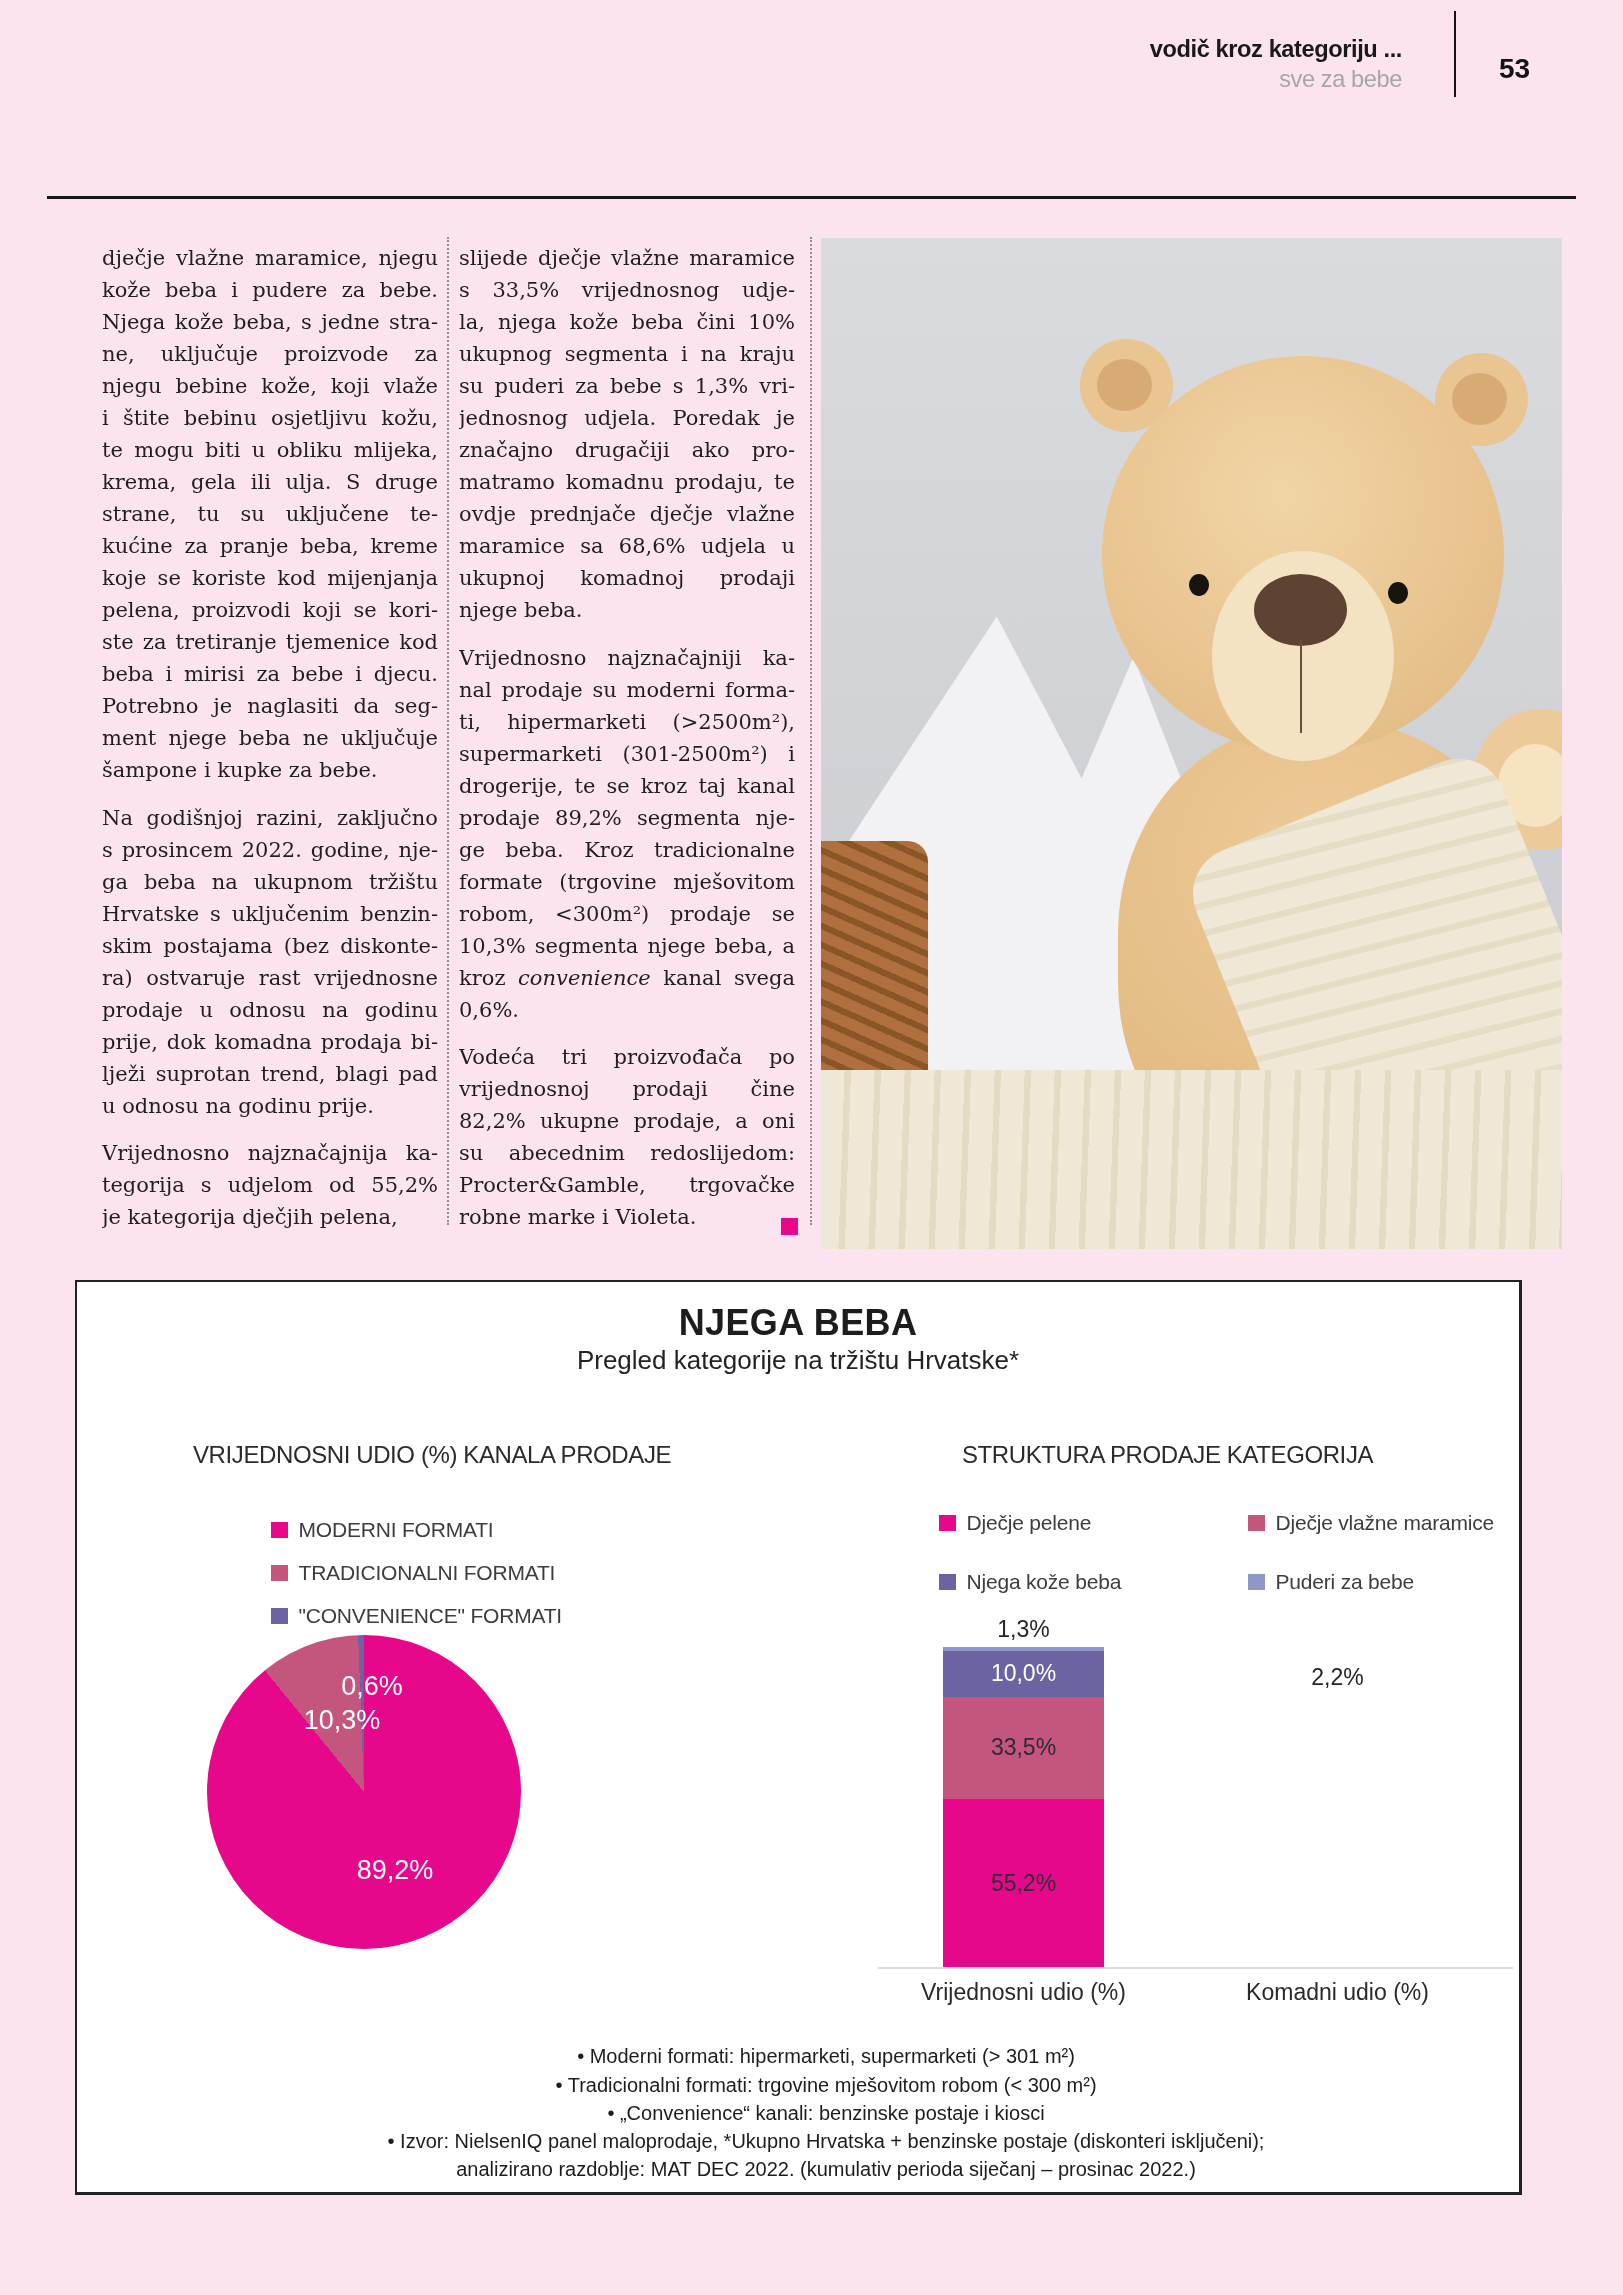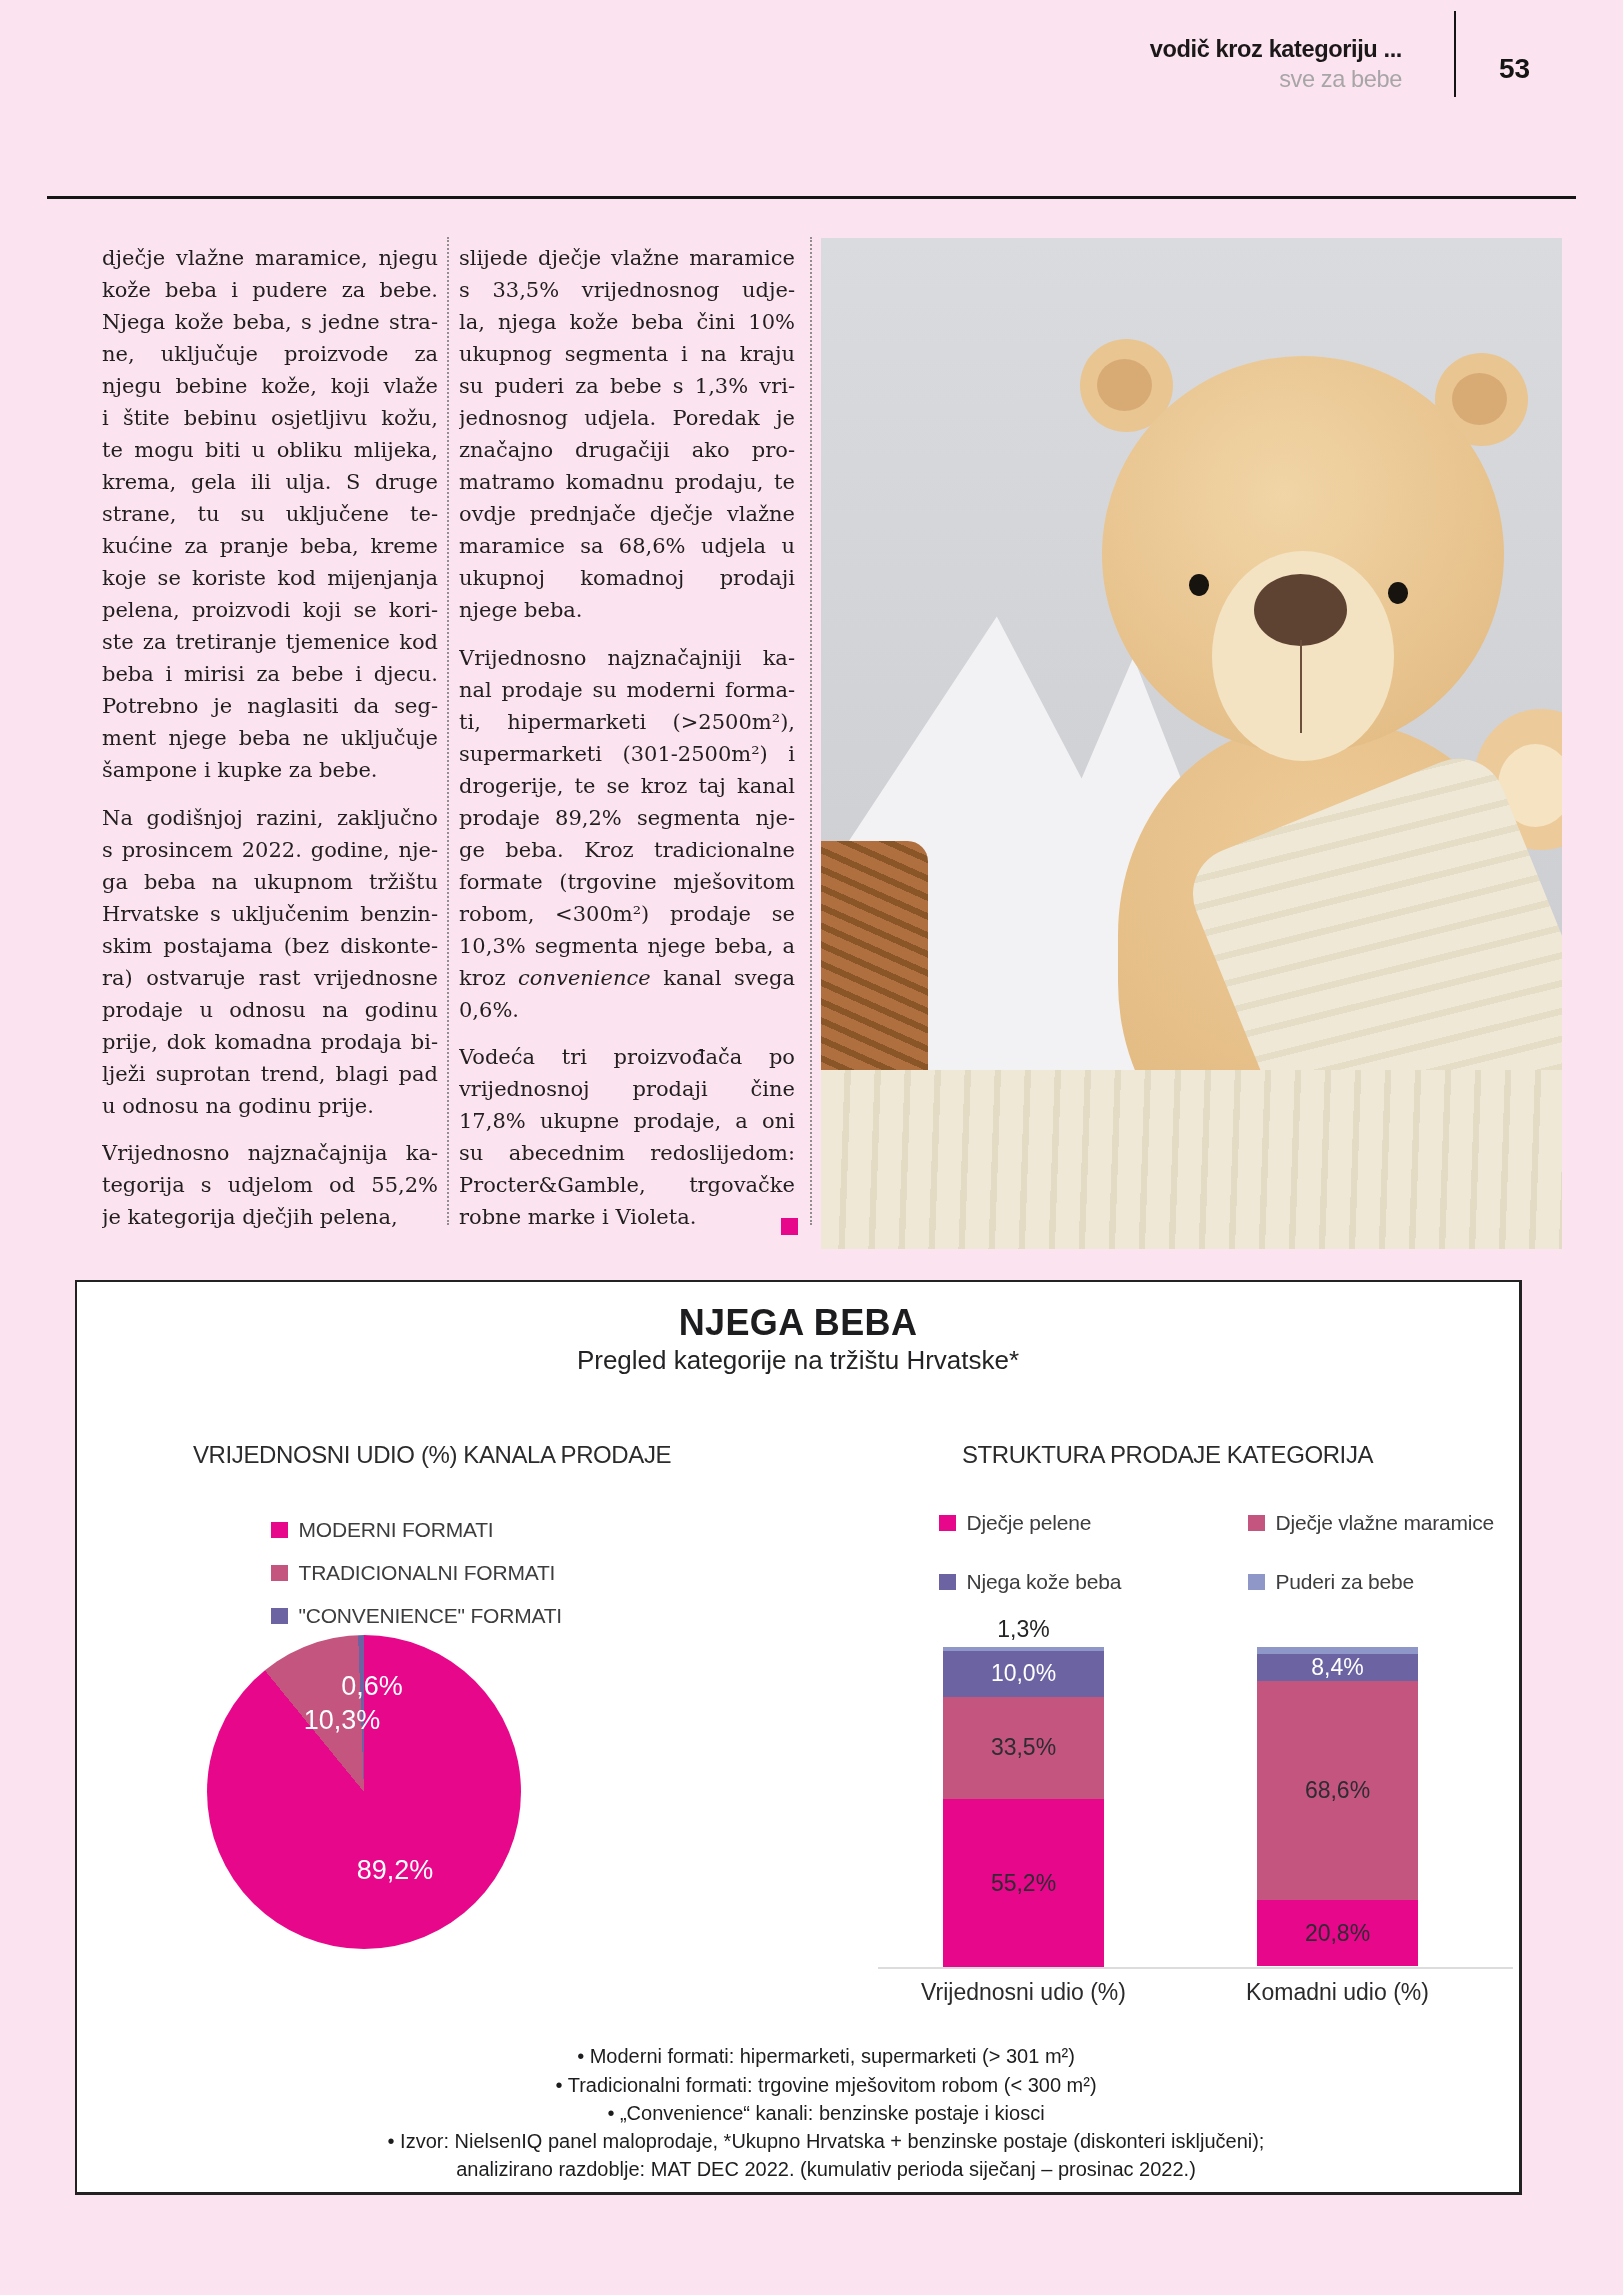--- a/index.html
+++ b/index.html
@@ -154,21 +154,21 @@
     <div class="bline">prodaje 89,2% segmenta nje-</div>
     <div class="bline">ge beba. Kroz tradicionalne</div>
     <div class="bline">formate (trgovine mješovitom</div>
     <div class="bline">robom, &lt;300m²) prodaje se</div>
     <div class="bline">10,3% segmenta njege beba, a</div>
     <div class="bline">kroz <i>convenience</i> kanal svega</div>
     <div class="bline last">0,6%.</div>
     <div class="pgap"></div>
     <div class="bline">Vodeća tri proizvođača po</div>
     <div class="bline">vrijednosnoj prodaji čine</div>
-    <div class="bline">17,8% ukupne prodaje, a oni</div>
+    <div class="bline">82,2% ukupne prodaje, a oni</div>
     <div class="bline">su abecednim redoslijedom:</div>
     <div class="bline">Procter&amp;Gamble, trgovačke</div>
     <div class="bline last">robne marke i Violeta.</div>
   </div>
 <div class="vdotted vd2"></div>
 <div class="end-marker" style="background: rgb(231, 7, 138);"></div>
 
 <figure class="photo abs" style="margin:0">
   <div class="pillow"></div>
   <div class="basket"></div>
@@ -240,32 +240,20 @@
       <div class="seg" style="height: 48px; background: rgb(108, 100, 162);">
         <span style="color: rgb(255, 255, 255);">10,0%</span>
       </div>
       <div class="seg" style="height: 107px; background: rgb(195, 85, 127);">
         <span style="color: rgb(46, 43, 51);">33,5%</span>
       </div>
       <div class="seg" style="height: 176px; background: rgb(231, 7, 138);">
         <span style="color: rgb(46, 43, 51);">55,2%</span>
       </div>
     </div>
-  <div class="bar bar-b">
-      <div class="seg" style="height: 7px; background: rgb(143, 150, 200);"></div>
-      <div class="seg" style="height: 27px; background: rgb(108, 100, 162);">
-        <span style="color: rgb(255, 255, 255);">8,4%</span>
-      </div>
-      <div class="seg" style="height: 219px; background: rgb(195, 85, 127);">
-        <span style="color: rgb(46, 43, 51);">68,6%</span>
-      </div>
-      <div class="seg" style="height: 66px; background: rgb(231, 7, 138);">
-        <span style="color: rgb(46, 43, 51);">20,8%</span>
-      </div>
-    </div>
   <div class="baseline"></div>
   <div class="cat-label cat-a">Vrijednosni udio (%)</div>
   <div class="cat-label cat-b">Komadni udio (%)</div>
 
   <div class="fn fn0">•   Moderni formati: hipermarketi, supermarketi (&gt; 301 m²)</div>
   <div class="fn fn1">•   Tradicionalni formati: trgovine mješovitom robom (&lt; 300 m²)</div>
   <div class="fn fn2">•   „Convenience“ kanali: benzinske postaje i kiosci</div>
   <div class="fn fn3">•   Izvor: NielsenIQ panel maloprodaje, *Ukupno Hrvatska + benzinske postaje (diskonteri isključeni);</div>
   <div class="fn fn4">analizirano razdoblje: MAT DEC 2022. (kumulativ perioda siječanj – prosinac 2022.)</div>
 </section>

